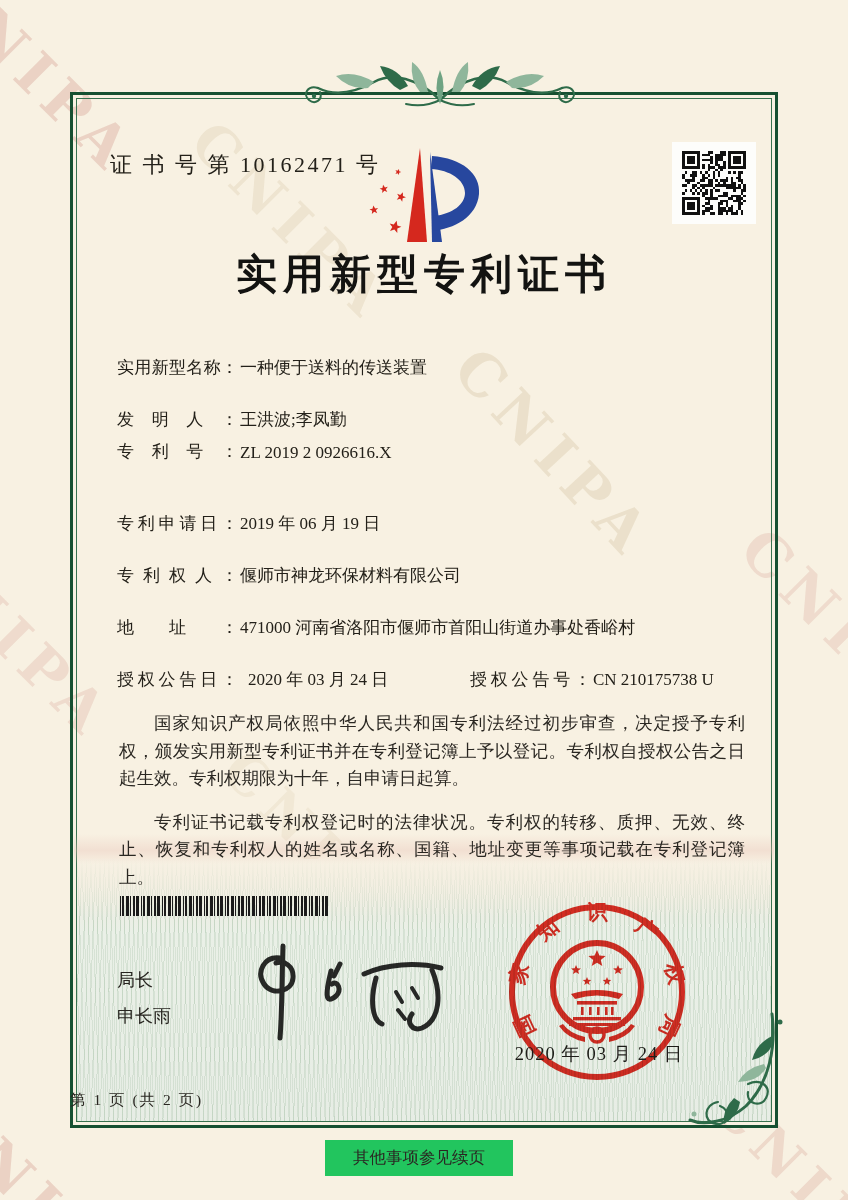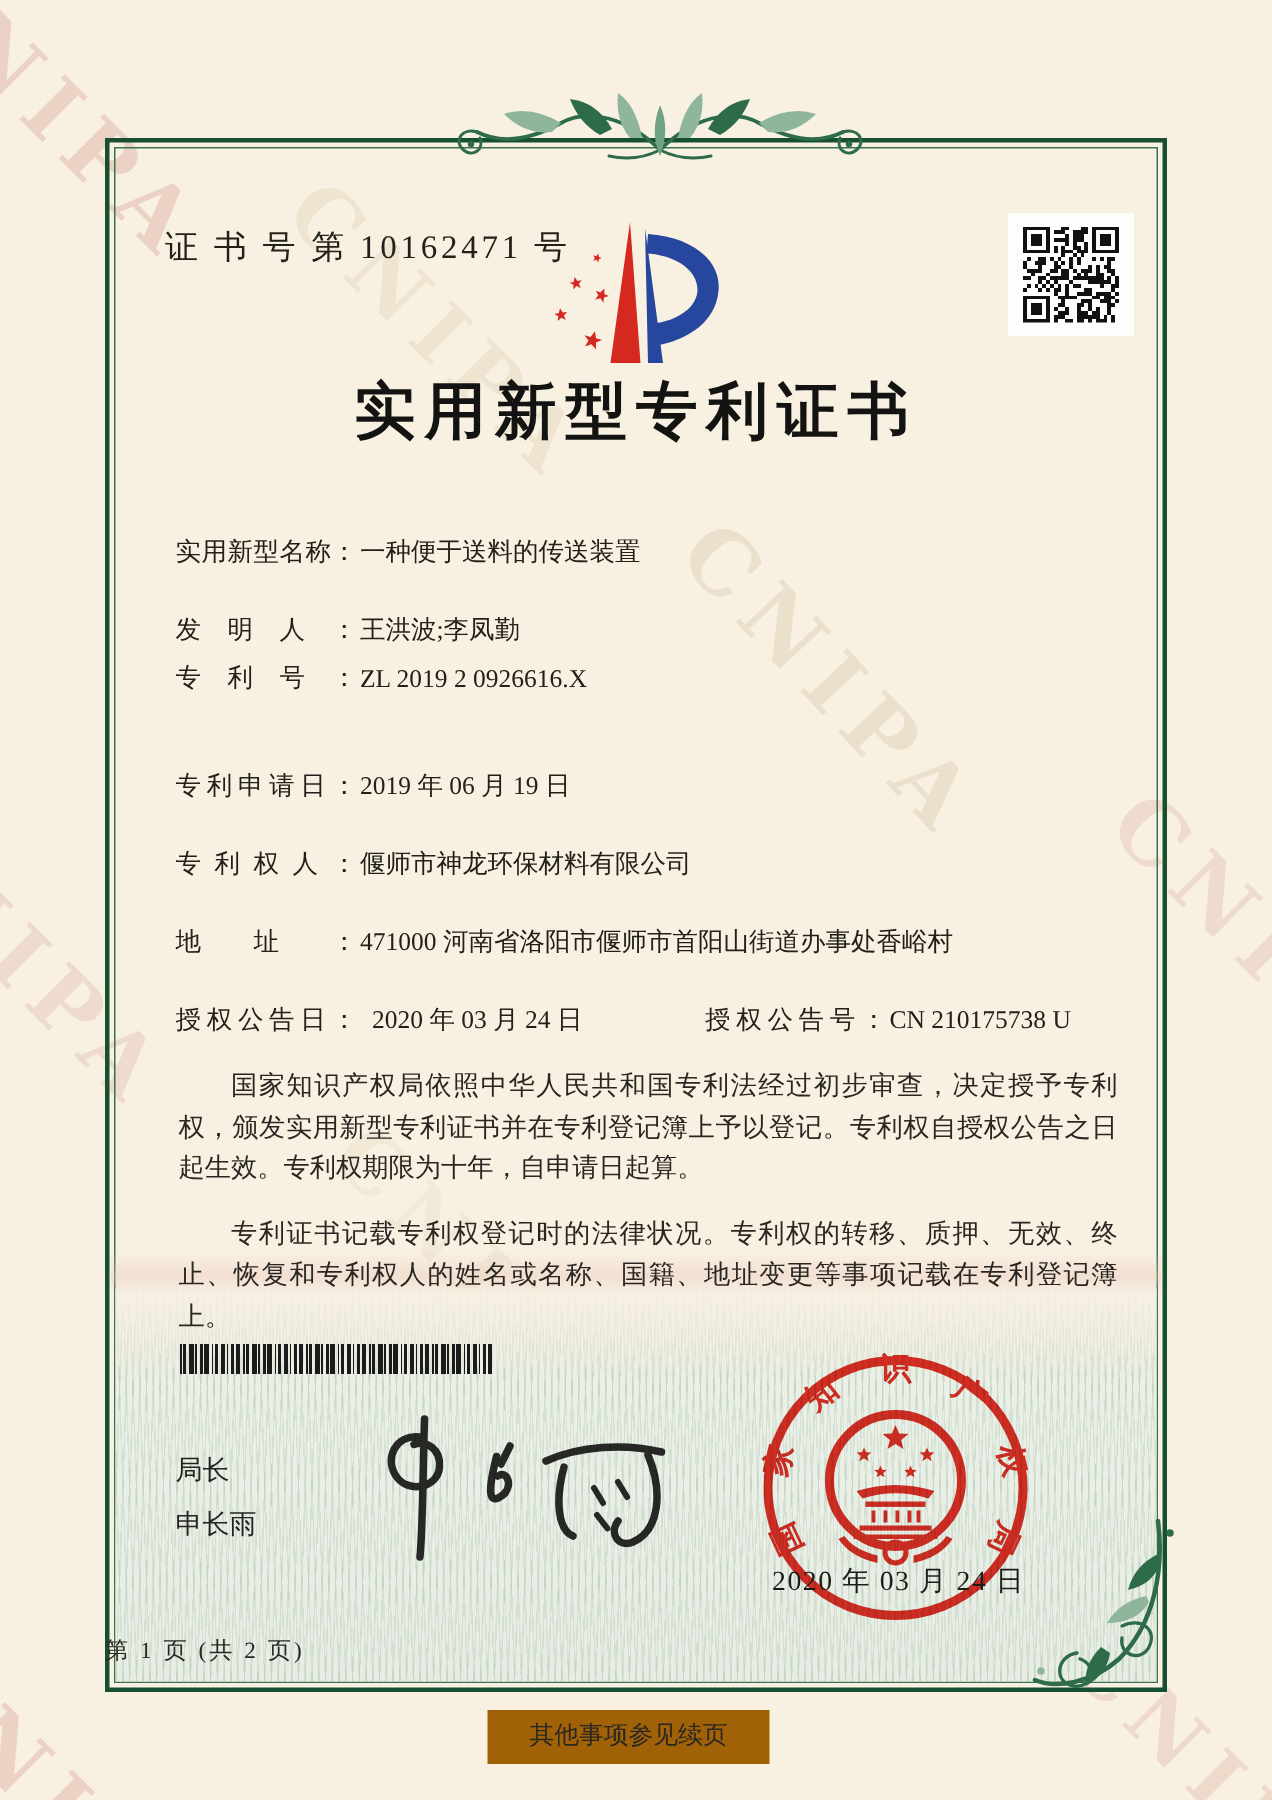--- a/index.html
+++ b/index.html
@@ -54,21 +54,21 @@
   .fvalue-fixed{display:inline-block; width:222px; margin-left:10px;}
   .paras{position:absolute; left:103px; top:694px; width:658px;
     font-size:17.5px; line-height:27.5px; text-align:justify; color:#2a2722;}
   .paras p{margin:16px; text-indent:2em;}
   .sig-title{position:absolute; left:117px; top:968px; font-size:18px; z-index:6;}
   .sig-name{position:absolute; left:117px; top:1004px; font-size:18px; z-index:6;}
   .page-info{position:absolute; left:70px; top:1090px; width:708px; text-align:left;
     font-size:15.5px; letter-spacing:2px; z-index:6; color:#2a2722;}
   .note-box{
     position:absolute; left:325px; top:1140px; width:188px; height:36px;
-    background:#a16207; z-index:6; text-align:center; line-height:36px; font-size:16.5px; color:#2a2722;font-family:Liberation Mono, monospace;
+    background:#22c55e; z-index:6; text-align:center; line-height:36px; font-size:16.5px; color:#2a2722;
   }
   
   .logo{position:absolute; left:350px; top:136px; z-index:5;}
   .qr-box{position:absolute; left:672px; top:142px; width:84px; height:82px; background:#fdfdfb; z-index:5;}
   .qr-box svg{position:absolute; left:10px; top:9px;}
   .barcode{position:absolute; left:120px; top:896px; z-index:6;}
   .signature{position:absolute; left:236px; top:936px; z-index:6; mix-blend-mode:multiply;}
   .seal{position:absolute; left:507px; top:902px; z-index:7; mix-blend-mode:multiply; opacity:0.95;}
   .seal text{font-family:"Liberation Serif","DejaVu Serif",serif;}
   .orn-top{position:absolute; left:300px; top:56px; z-index:4;}

